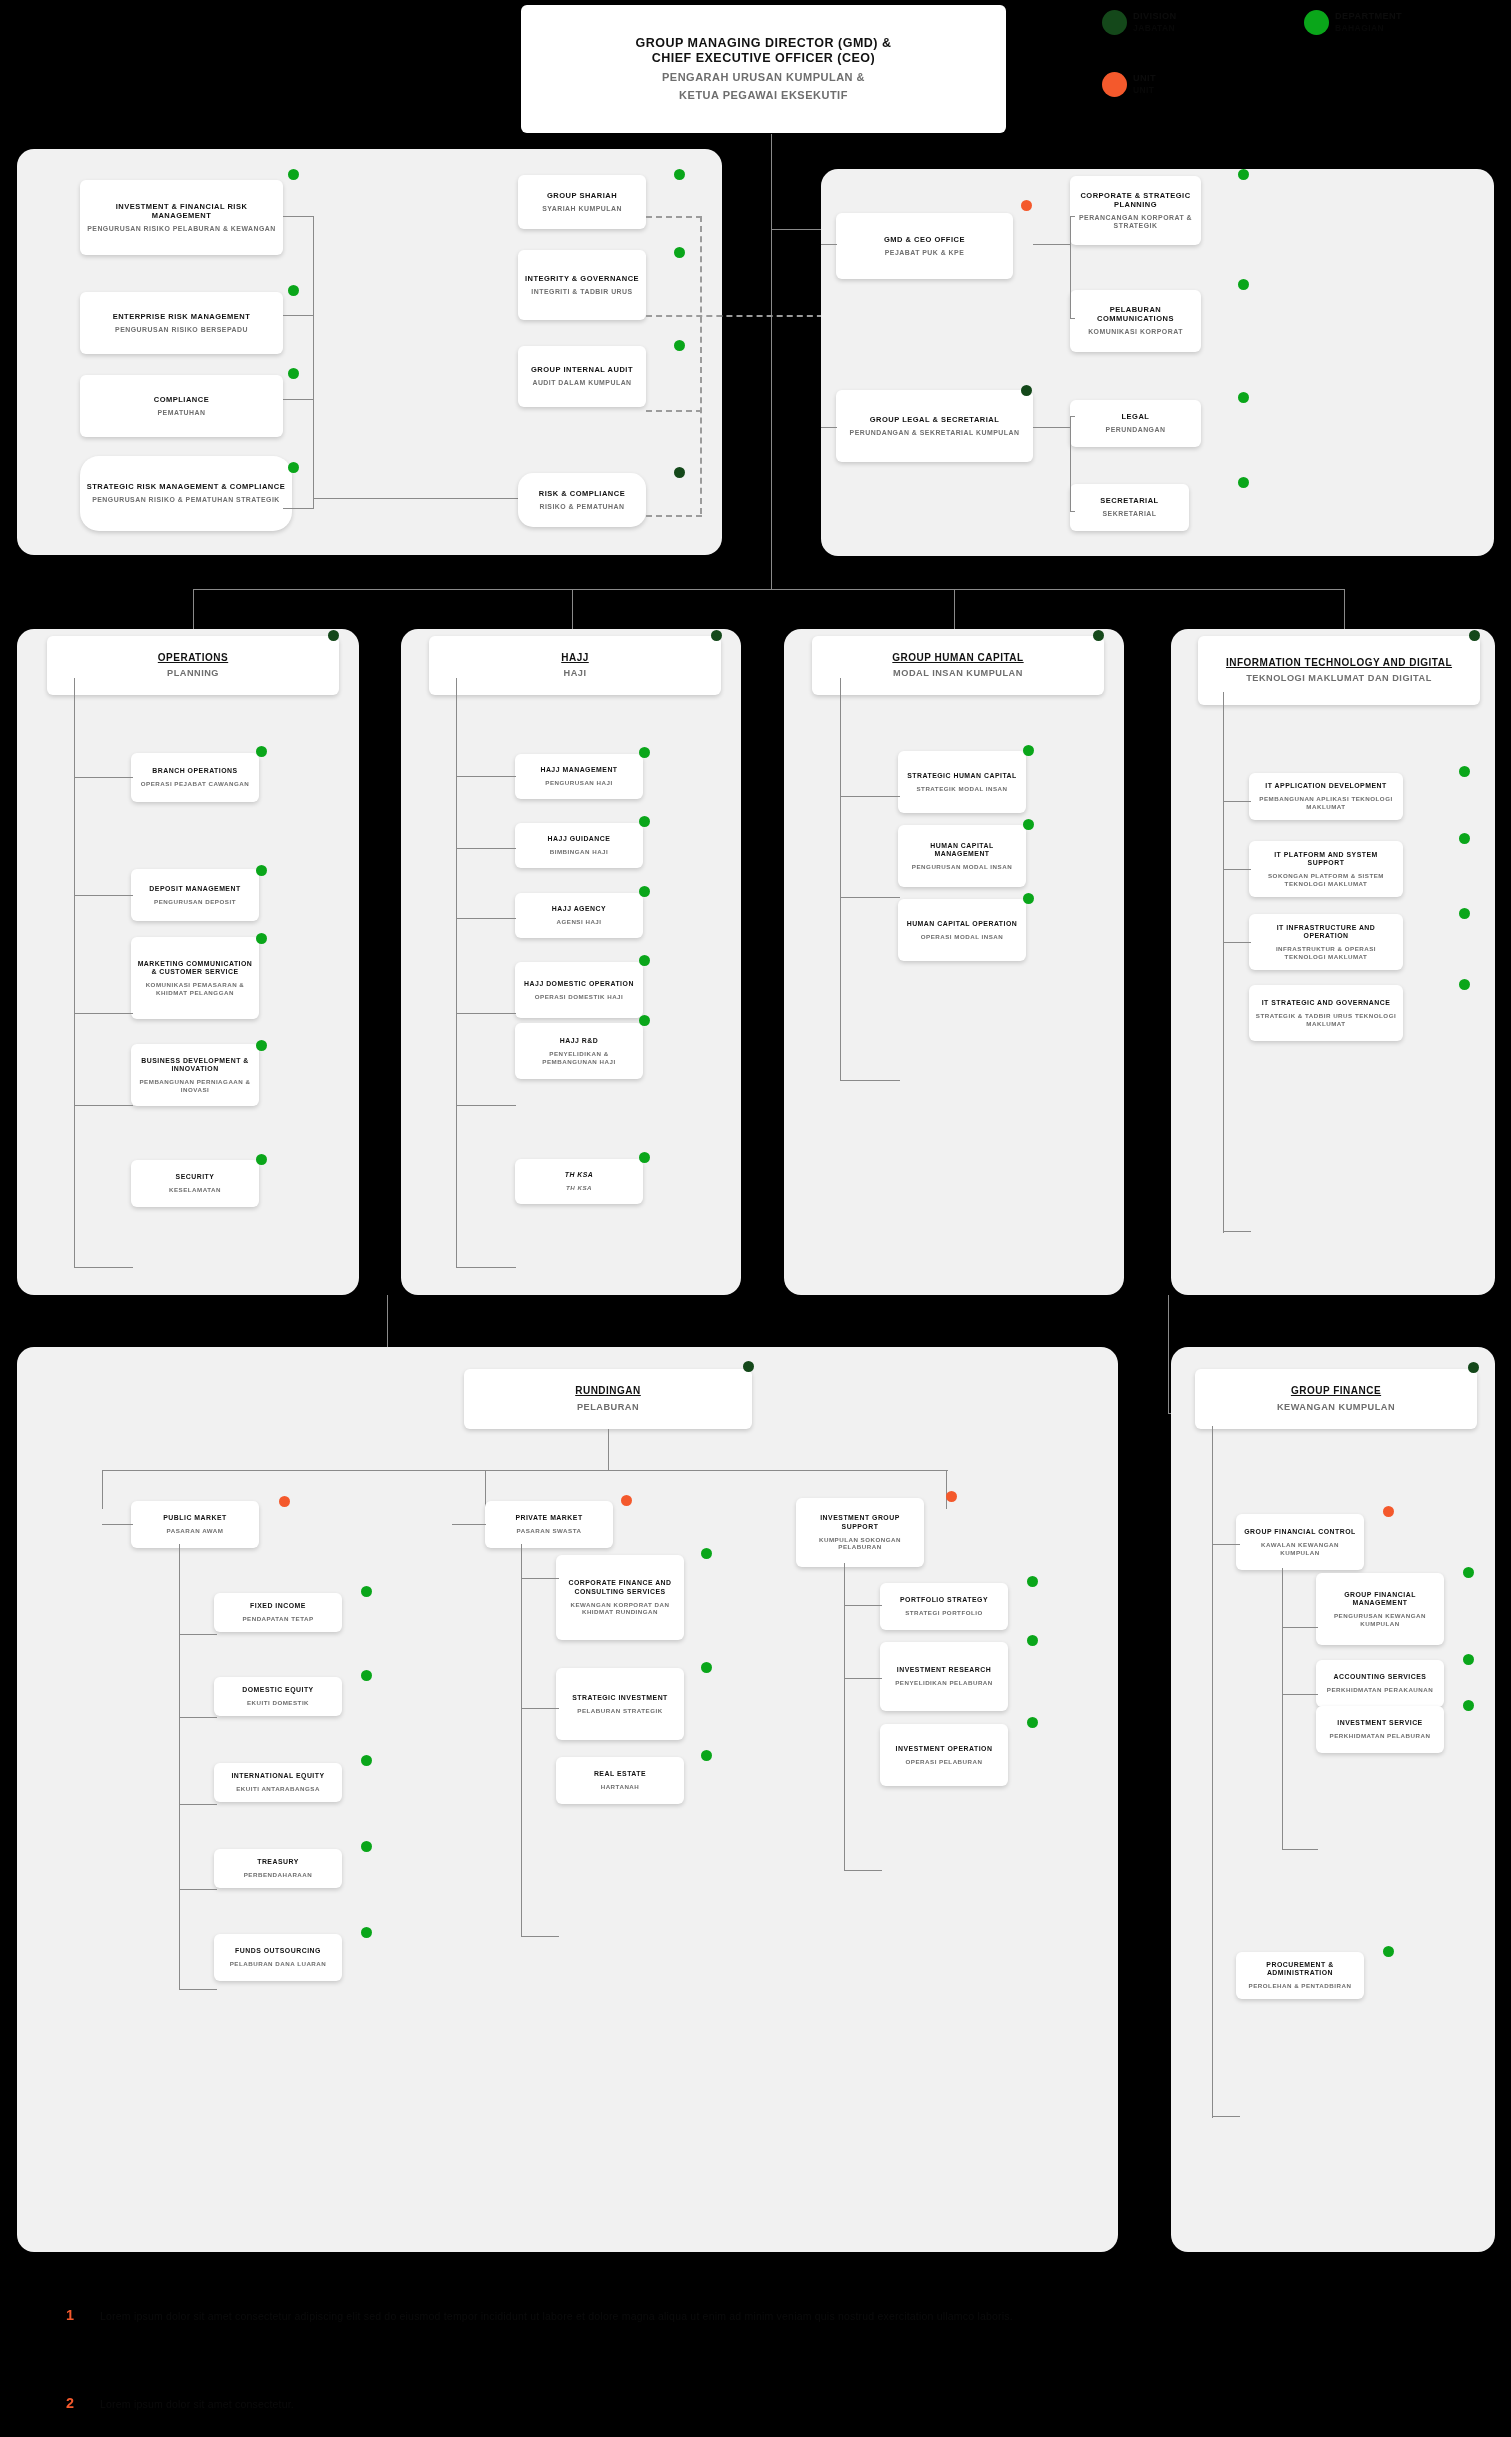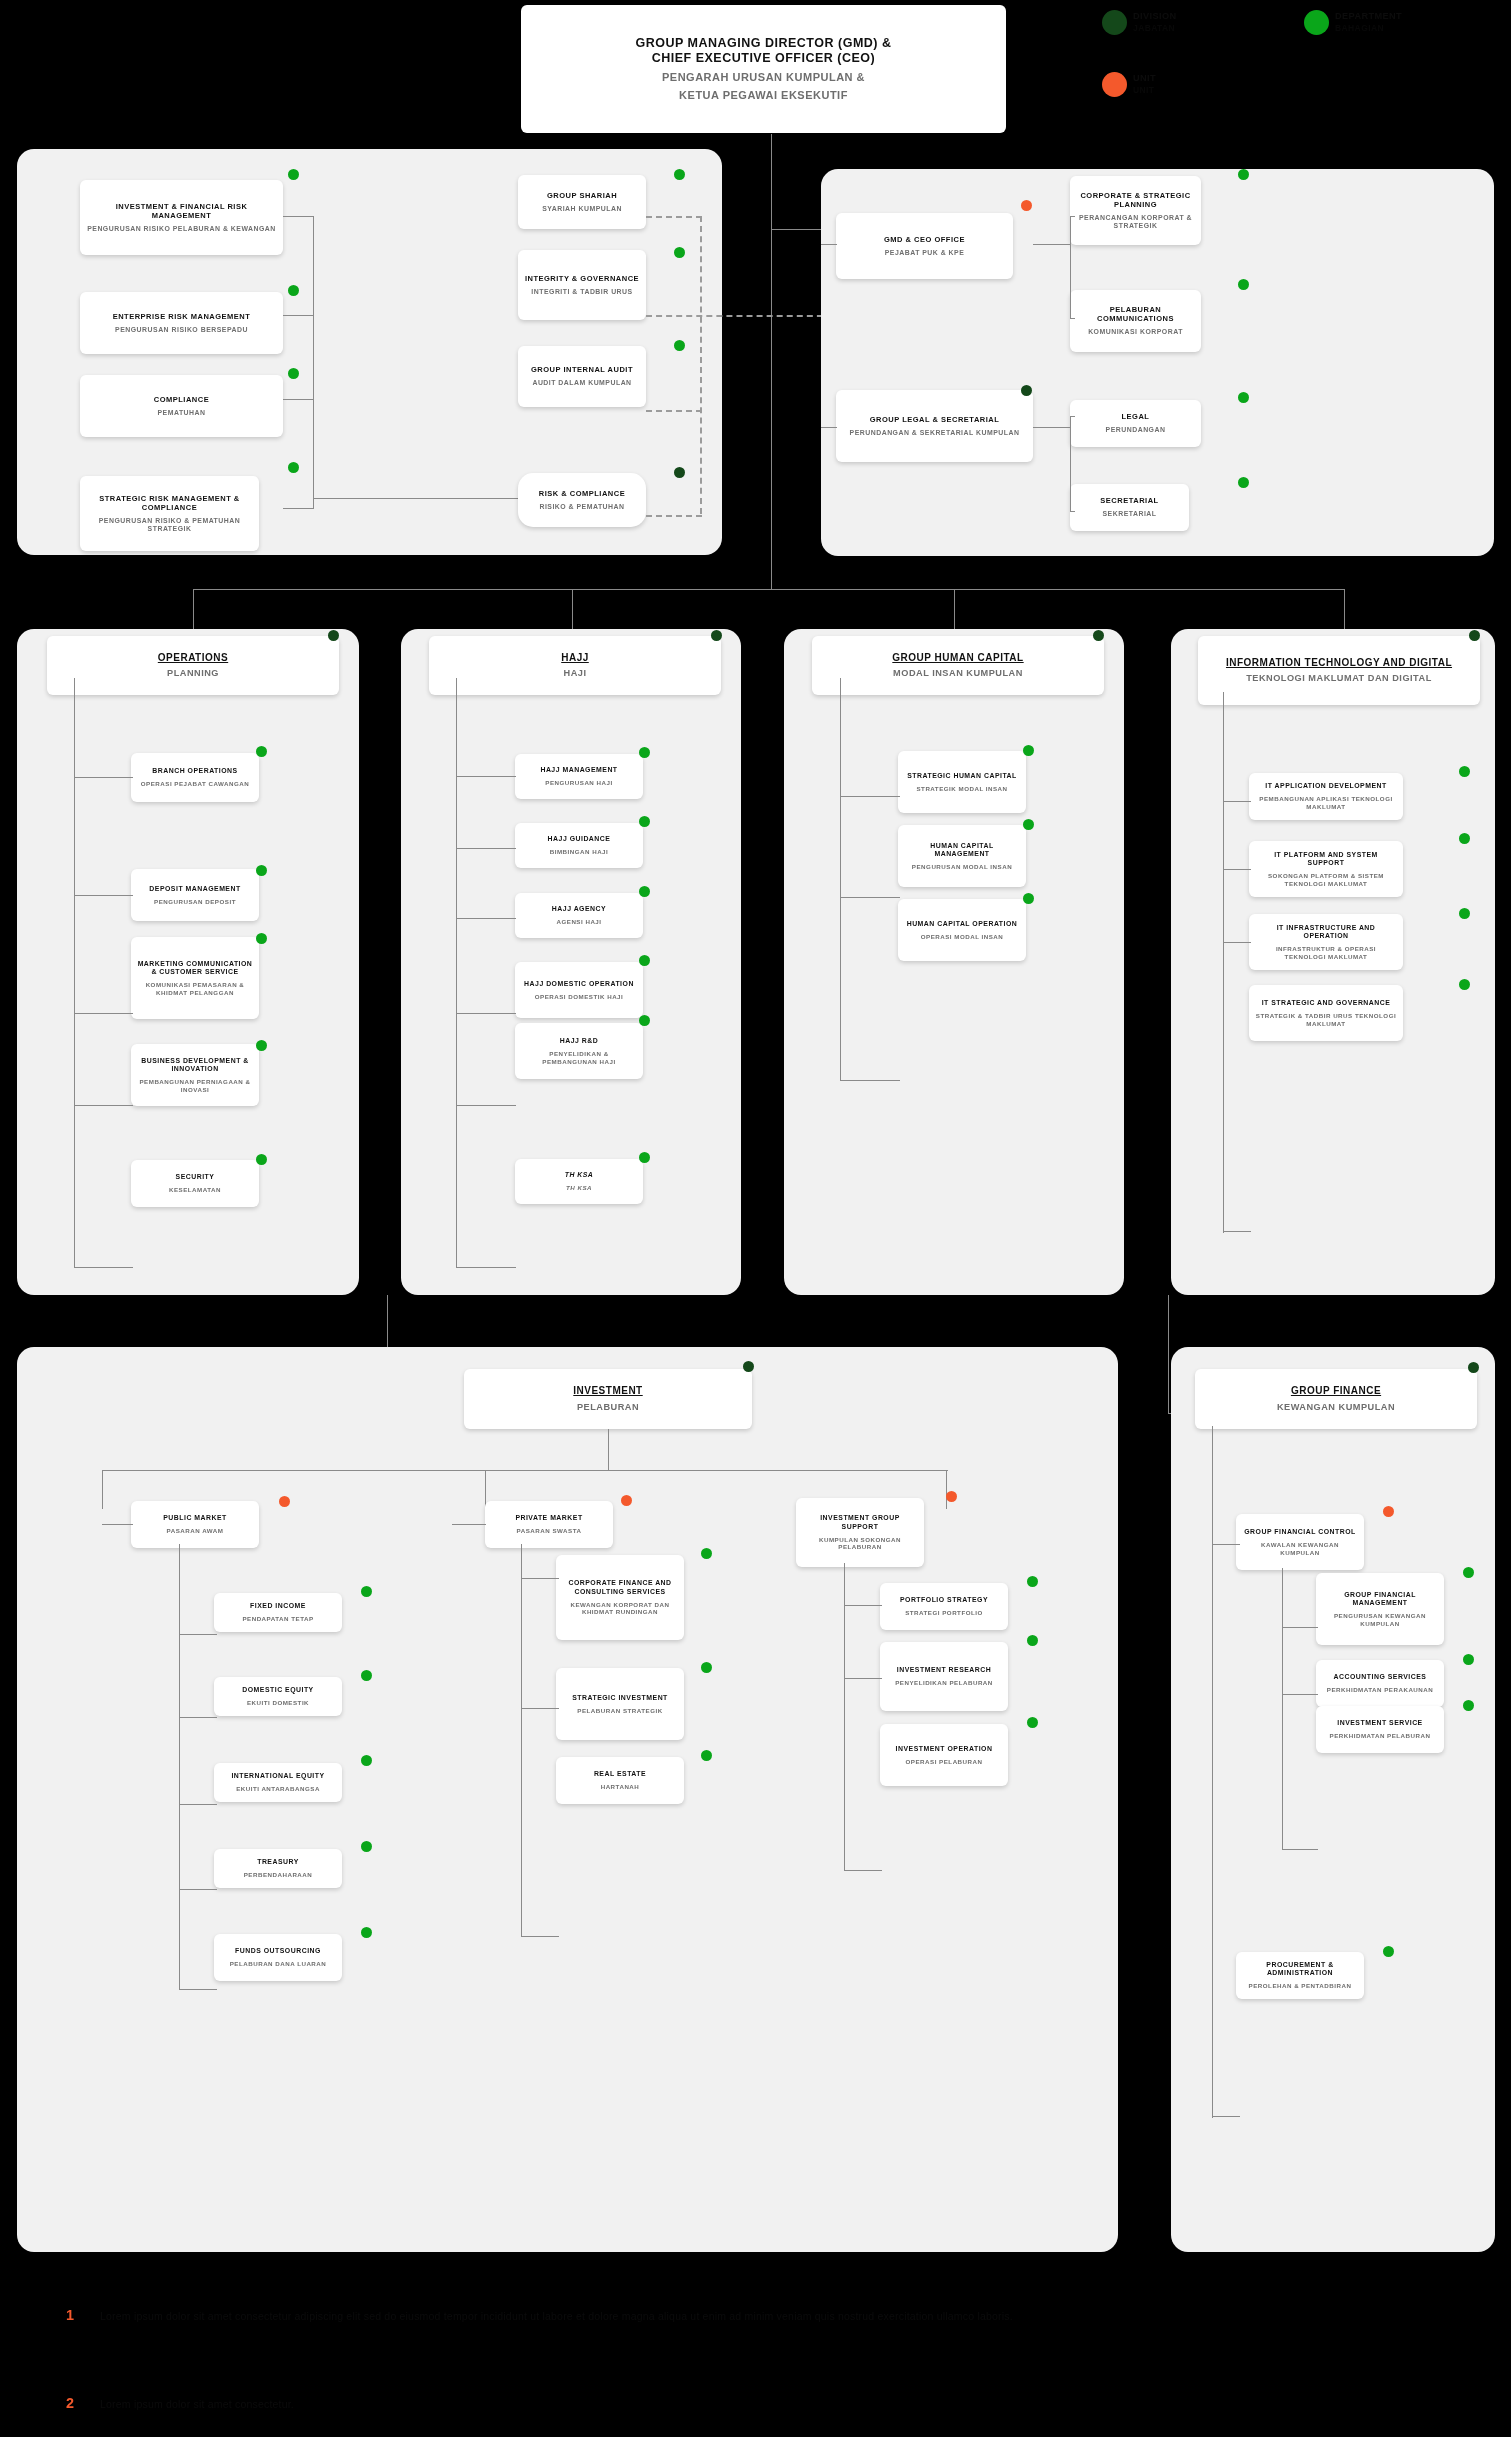--- a/index.html
+++ b/index.html
@@ -151,21 +151,21 @@
     <div class="ms">PENGURUSAN RISIKO BERSEPADU</div>
   </div>
   <span class="dot bahagian" style="left:288px; top:285px;"></span>
 
   <div class="card t-sub" style="left:80px; top:375px; width:203px; height:62px;">
     <div class="en">COMPLIANCE</div>
     <div class="ms">PEMATUHAN</div>
   </div>
   <span class="dot bahagian" style="left:288px; top:368px;"></span>
 
-  <div class="card t-sub" style="left:80px; top:476px; width:179px; height:75px;">
+  <div class="card t-sub" style="left:80px; top:456px; width:212px; height:75px;border-radius:19px;">
     <div class="en">STRATEGIC RISK MANAGEMENT &amp; COMPLIANCE</div>
     <div class="ms">PENGURUSAN RISIKO &amp; PEMATUHAN STRATEGIK</div>
   </div>
   <span class="dot bahagian" style="left:288px; top:462px;"></span>
 
   <div class="ln v" style="left:313px; top:216px; height:292px;"></div>
   <div class="ln h" style="left:283px; top:216px; width:31px;"></div>
   <div class="ln h" style="left:283px; top:315px; width:31px;"></div>
   <div class="ln h" style="left:283px; top:399px; width:31px;"></div>
   <div class="ln h" style="left:283px; top:508px; width:31px;"></div>
@@ -420,21 +420,21 @@
   <div class="ln h" style="left:1223px; top:1231px; width:27.5px;"></div>
 
   <div class="ln v" style="left:387px; top:1295px; height:72px;"></div>
   <div class="ln h" style="left:387px; top:1413px; width:85px;"></div>
   <div class="ln v" style="left:1168px; top:1295px; height:118px;"></div>
   <div class="ln h" style="left:1168px; top:1413px; width:92px;"></div>
 
   <div class="panel" style="left:17px; top:1347px; width:1101px; height:905px;"></div>
 
   <div class="card t-div" style="left:464px; top:1369px; width:288px; height:60px;">
-    <div class="en">INVESTMENT</div>
+    <div class="en">RUNDINGAN</div>
     <div class="ms">PELABURAN</div>
   </div>
   <span class="dot jabatan" style="left:743px; top:1361px;"></span>
 
   <div class="ln v" style="left:608px; top:1429px; height:41px;"></div>
   <div class="ln h" style="left:102px; top:1470px; width:846px;"></div>
   <div class="ln v" style="left:102px; top:1470px; height:39px;"></div>
   <div class="ln v" style="left:485px; top:1470px; height:39px;"></div>
   <div class="ln v" style="left:946px; top:1470px; height:39px;"></div>
 

